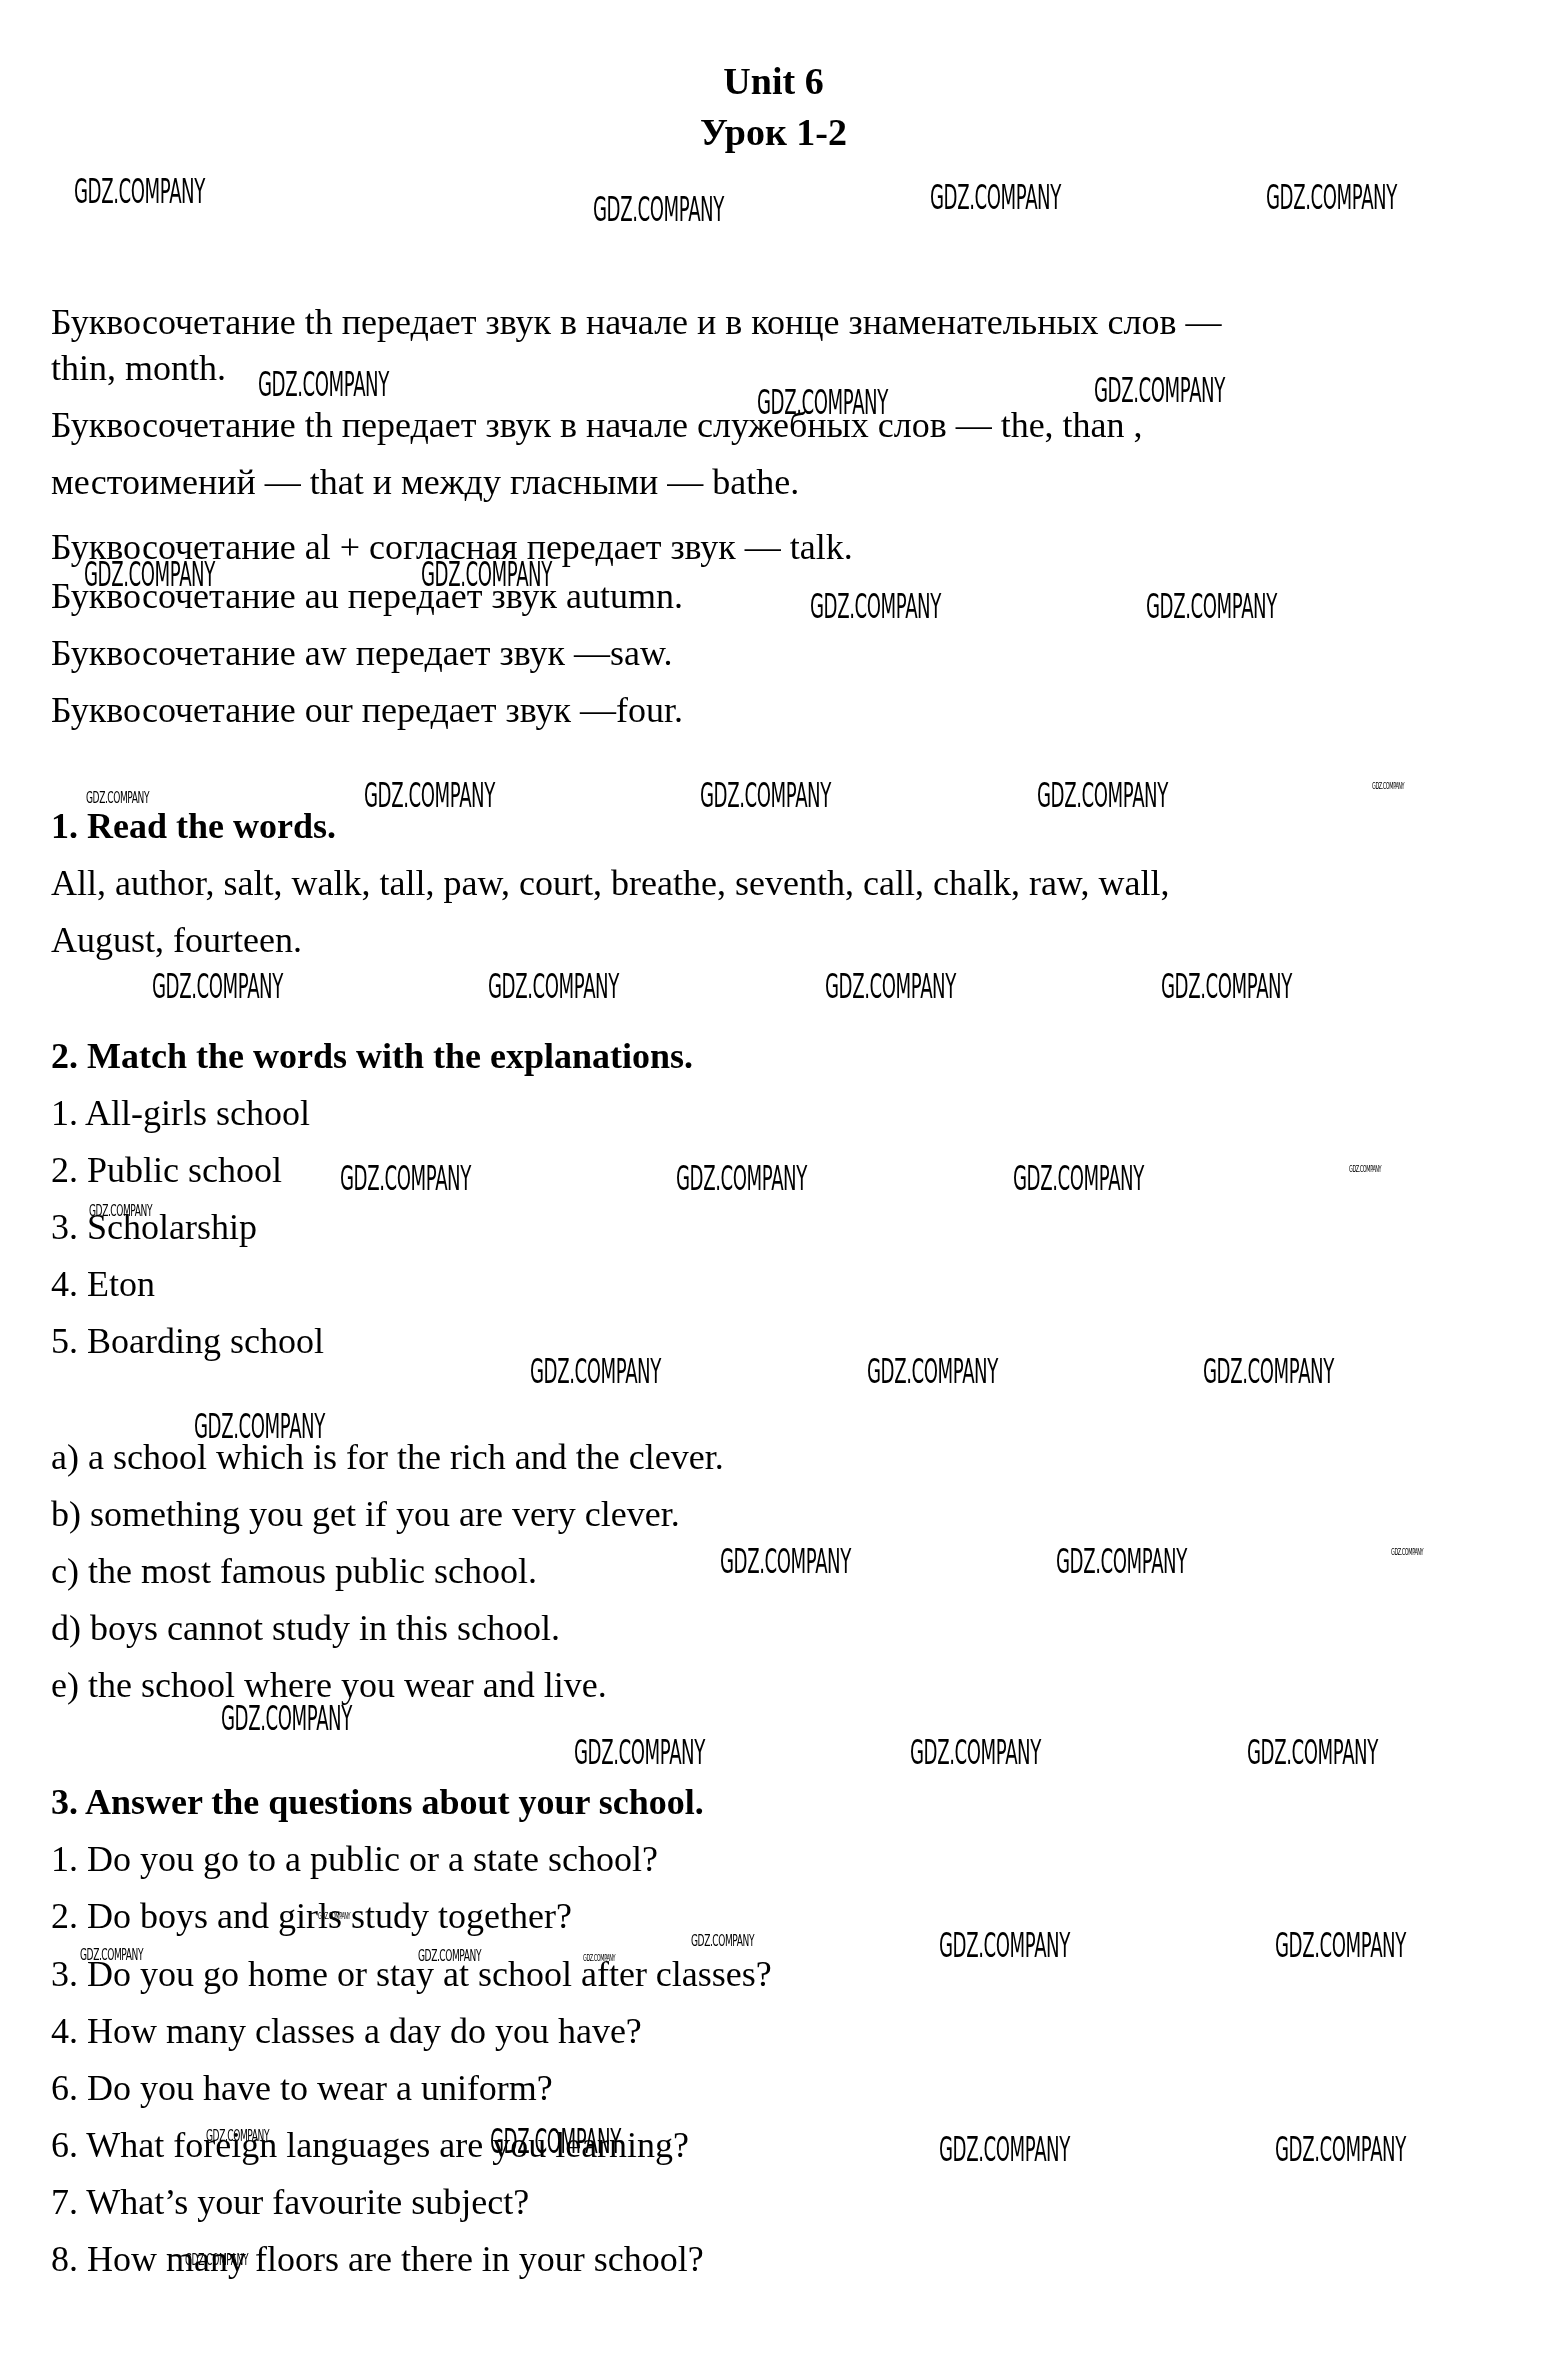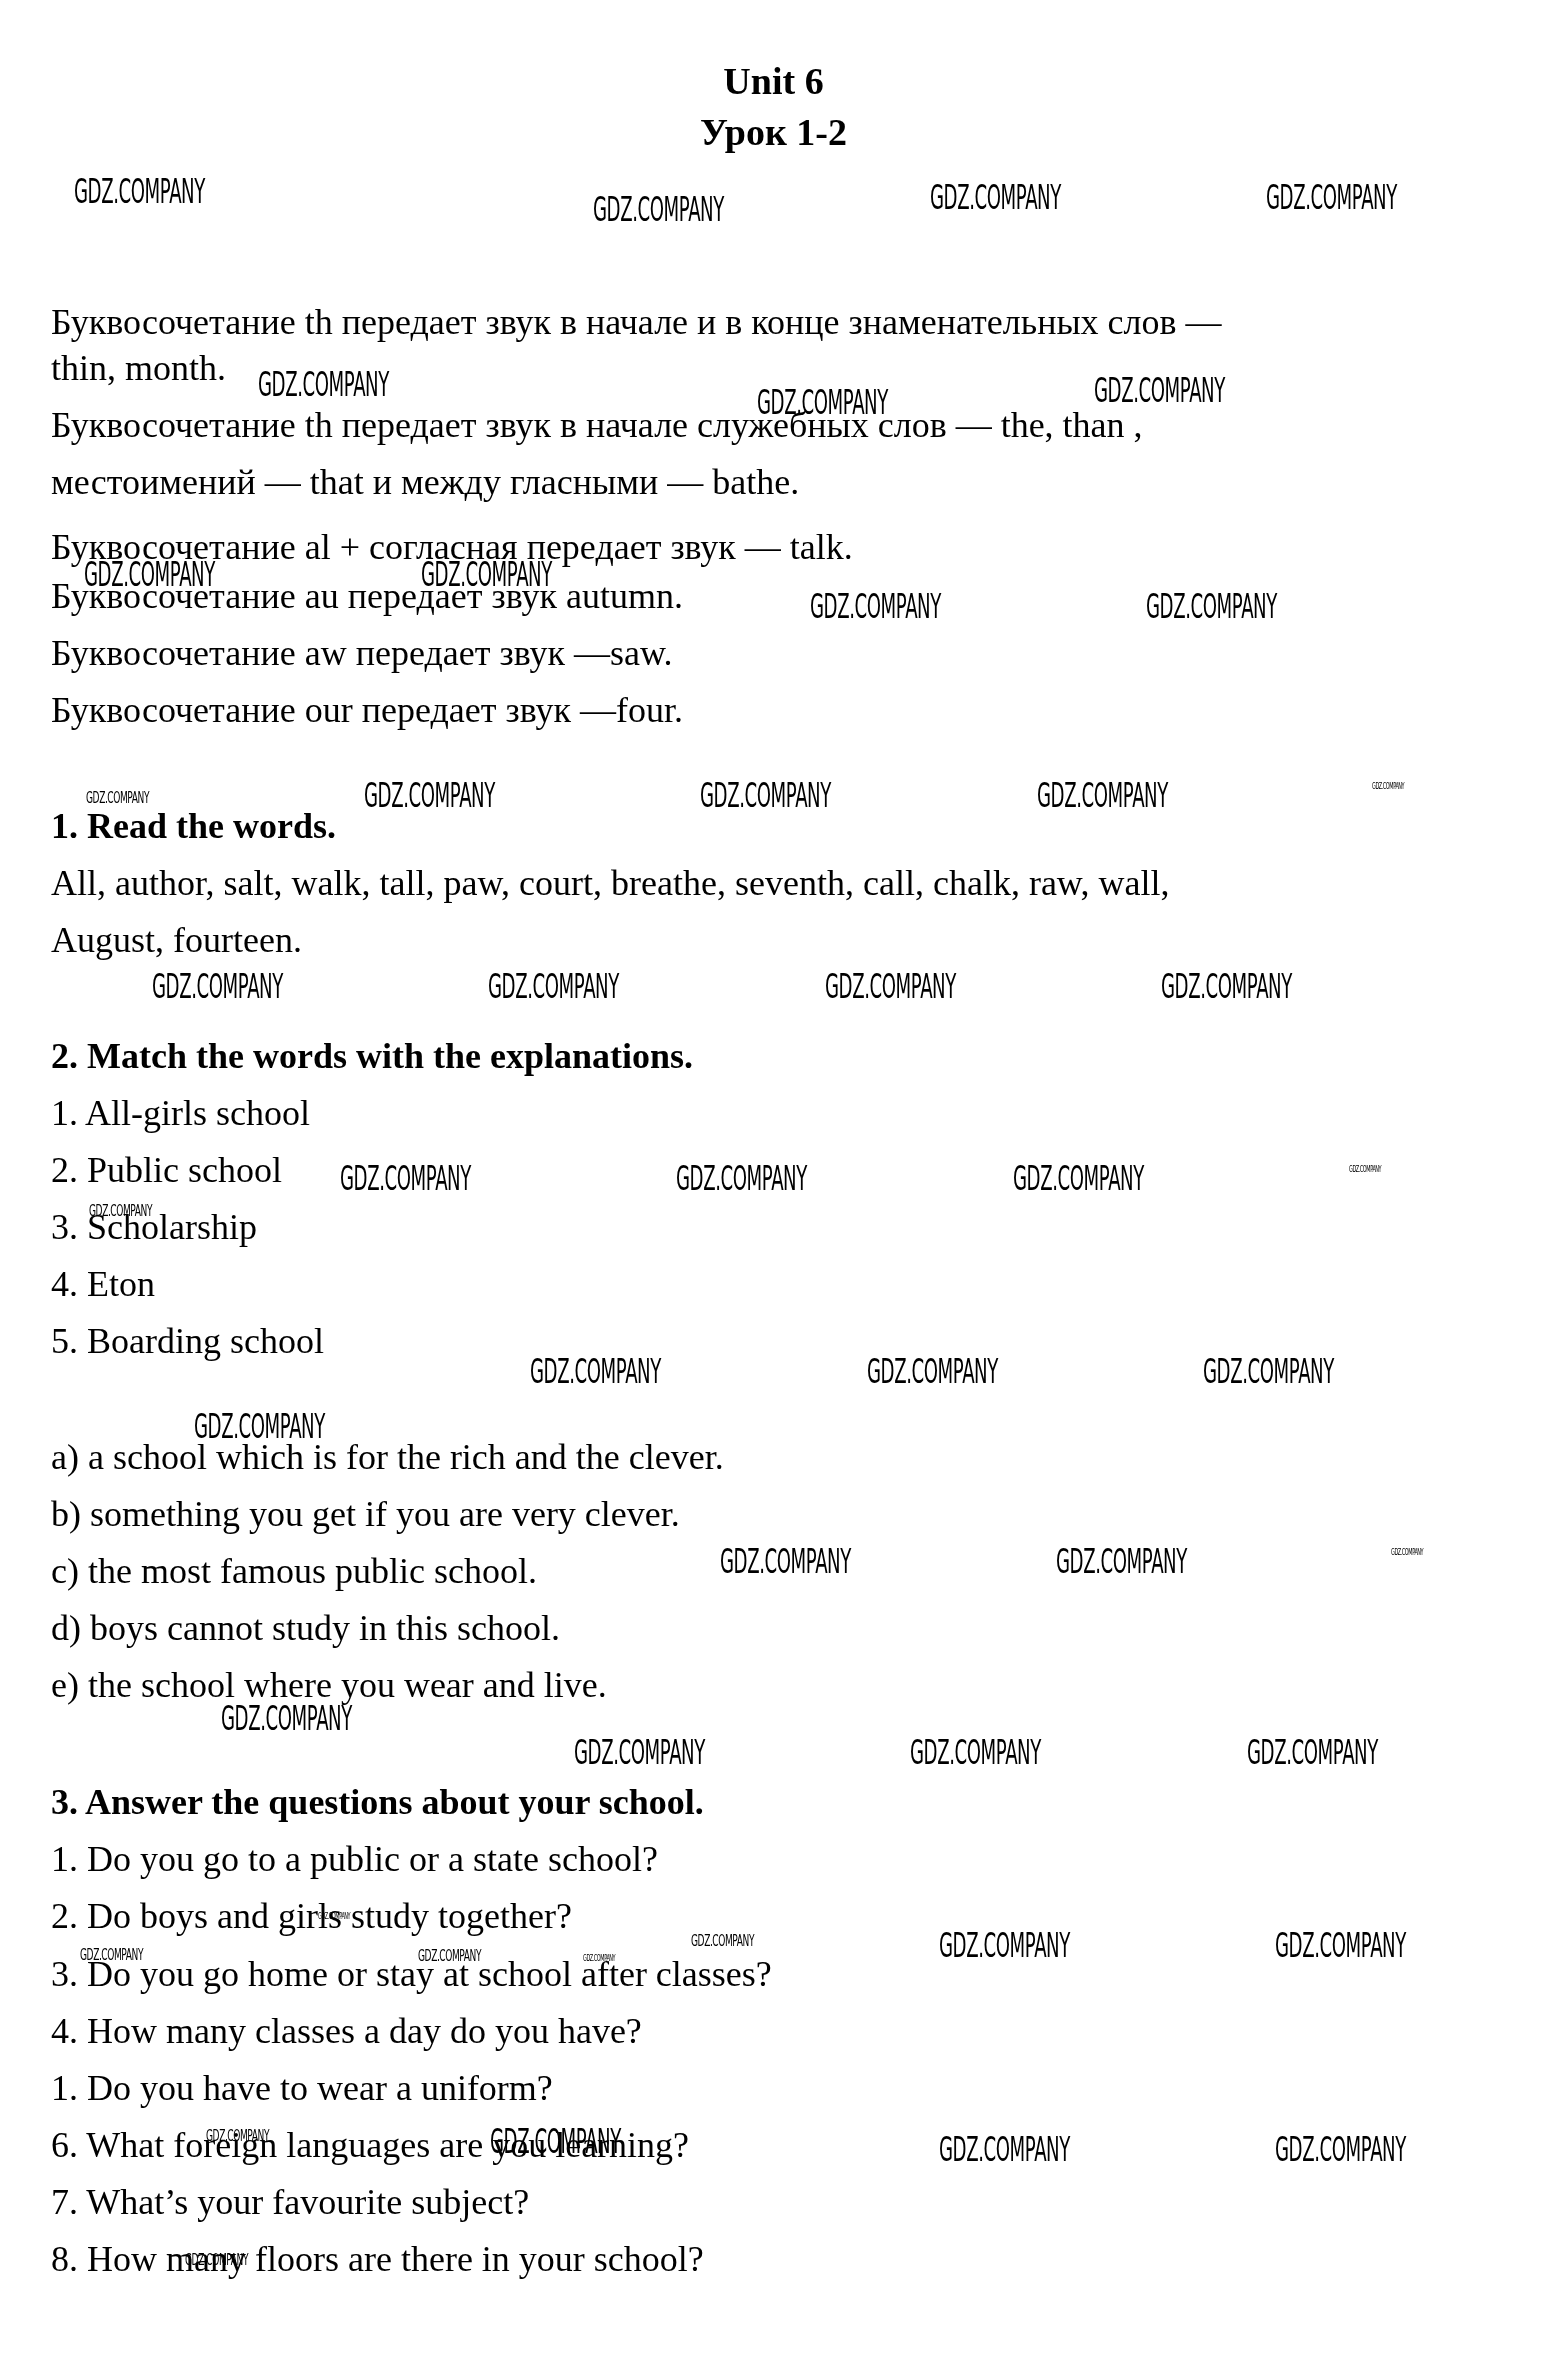--- a/index.html
+++ b/index.html
@@ -50,21 +50,21 @@
   <div class="line" style="top:1606px;text-align:center;">d) boys cannot study in this school.</div>
   <div class="line" style="top:1663px;">e) the school where you wear and live.</div>
 </div>
 
 <div>
   <div class="line bold" style="top:1780px;">3. Answer the questions about your school.</div>
   <div class="line" style="top:1837px;">1. Do you go to a public or a state school?</div>
   <div class="line" style="top:1894px;">2. Do boys and girls study together?</div>
   <div class="line" style="top:1952px;">3. Do you go home or stay at school after classes?</div>
   <div class="line" style="top:2009px;">4. How many classes a day do you have?</div>
-  <div class="line" style="top:2066px;">1. Do you have to wear a uniform?</div>
+  <div class="line" style="top:2066px;">6. Do you have to wear a uniform?</div>
   <div class="line" style="top:2123px;">6. What foreign languages are you learning?</div>
   <div class="line" style="top:2180px;">7. What’s your favourite subject?</div>
   <div class="line" style="top:2237px;">8. How many floors are there in your school?</div>
 </div>
 
 <div>
   <div class="wm" style="left:74px;top:174px;">GDZ.COMPANY</div>
   <div class="wm" style="left:593px;top:192px;">GDZ.COMPANY</div>
   <div class="wm" style="left:930px;top:180px;">GDZ.COMPANY</div>
   <div class="wm" style="left:1266px;top:180px;">GDZ.COMPANY</div>

